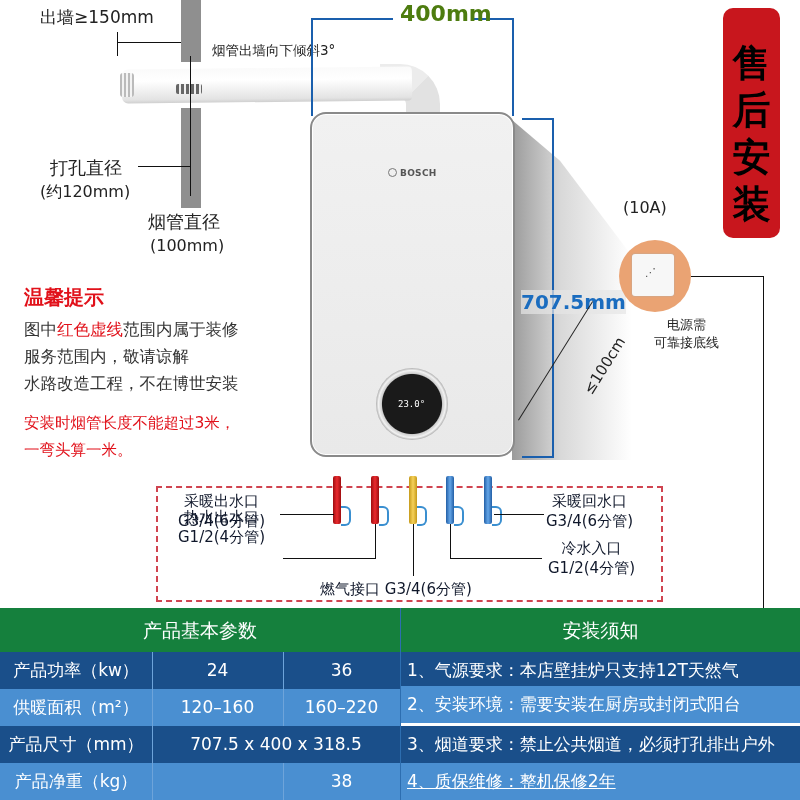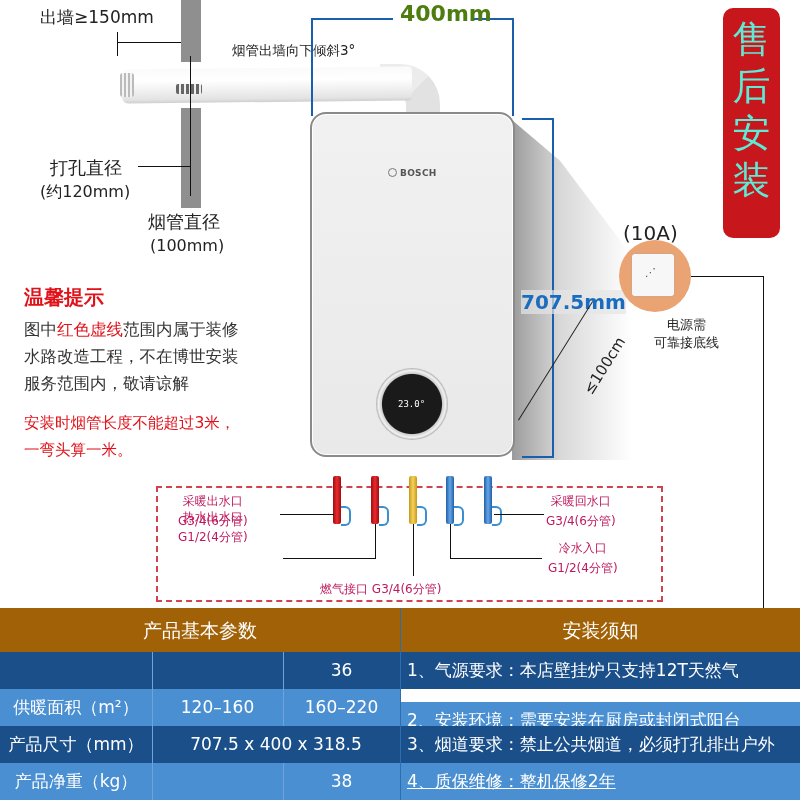--- a/index.html
+++ b/index.html
@@ -8,21 +8,21 @@
   .abs { position: absolute; }
 
   
   .wall-top { left: 181px; top: 0; width: 20px; height: 62px; background: #8f8f8f; }
   .wall-bot { left: 181px; top: 108px; width: 20px; height: 100px; background: #8f8f8f; }
   .wall-line { left: 190px; top: 56px; width: 1px; height: 140px; background: #111; }
 
   .dim-h { height: 1px; background: #111; }
   .dim-v { width: 1px; background: #111; }
 
-  .txt-sm { font-size: 14px; color: #222; white-space: nowrap; margin-left: 20px; }
+  .txt-sm { font-size: 14px; color: #222; white-space: nowrap; }
   .txt-md { font-size: 17px; color: #222; white-space: nowrap; }
 
   
   .pipe { left: 122px; top: 68px; width: 290px; height: 34px; border-radius: 6px 4px 4px 6px;
           background: linear-gradient(#fafafa, #ffffff 35%, #e3e3e3 90%, #cfcfcf); transform: rotate(-0.6deg); }
   .pipe-cap { left: 120px; top: 73px; width: 14px; height: 24px; border-radius: 3px;
               background: repeating-linear-gradient(90deg, #bbb 0 2px, #f3f3f3 2px 4px); }
   .pipe-vent { left: 176px; top: 84px; width: 26px; height: 10px;
                background: repeating-linear-gradient(90deg, #666 0 3px, #eee 3px 5px); border-radius: 2px; }
   .elbow { left: 380px; top: 64px; width: 60px; height: 60px; border-radius: 0 40px 0 0;
@@ -41,49 +41,49 @@
           background: radial-gradient(circle, #1a1a1a 58%, #cfcfcf 60%, #f2f2f2 66%, #9c9c9c 72%); }
   .dial-text { left: 398px; top: 399px; font-family: "DejaVu Sans Mono", monospace; font-size: 9px; color: #fff; }
 
   
   .blue { background: #1a5fad; }
   .dim400 { left: 400px; top: 1px; font-size: 22px; font-weight: bold; color: #4d7c0f; }
   .dim707 { left: 521px; top: 270px; font-size: 20px; font-weight: bold; color: #1a6cbf; background: rgba(230,230,230,0.7); margin-top: 20px; }
 
   
   .tag { left: 723px; top: 8px; width: 57px; height: 230px; border-radius: 10px; background: #c8161d;
-         color: #5eead4; font-size: 38px; font-weight: normal; line-height: 47px; text-align: center; padding-top: 8px; }
+         color: #000000; font-size: 38px; font-weight: bold; line-height: 47px; text-align: center; padding-top: 32px; }
 
   
   .socket-circle { left: 619px; top: 240px; width: 72px; height: 72px; border-radius: 50%; background: #eaa373; }
   .socket-plate { left: 632px; top: 254px; width: 42px; height: 42px; background: #f7f7f7; border-radius: 3px; box-shadow: 0 0 2px #aaa; }
   .socket-holes { left: 645px; top: 266px; font-size: 11px; color: #555; }
-  .label-10a { left: 623px; top: 221px; font-size: 20px; }
+  .label-10a { left: 623px; top: 198px; font-size: 16px; }
   .power-note { left: 654px; top: 316px; font-size: 13px; line-height: 18px; text-align: center; color: #222; }
 
   .diag { left: 518px; top: 420px; width: 140px; height: 1px; background: #222; transform-origin: 0 0; transform: rotate(-58deg); }
   .diag-label { left: 561px; top: 330px; font-size: 15px; transform: rotate(-58deg); transform-origin: 0 0; white-space: nowrap; }
 
   
   .tips-title { left: 24px; top: 284px; font-size: 20px; font-weight: bold; color: #e1111a; }
   .tips-body { left: 24px; top: 316px; font-size: 16.5px; line-height: 27px; color: #333; width: 280px; }
   .tips-body .red { color: #e1111a; }
   .tips-warn { left: 24px; top: 410px; font-size: 15.5px; line-height: 27px; color: #e1111a; font-weight: normal; width: 280px; }
 
   
   .dash-box { left: 156px; top: 486px; width: 507px; height: 116px; border: 2px dashed #d04450; }
   .pipe-v { width: 8px; height: 48px; top: 476px; border-radius: 2px; }
   .pipe-red { background: linear-gradient(90deg, #9e0d10, #ea2a2e 50%, #9e0d10); }
   .pipe-yellow { background: linear-gradient(90deg, #c59a1a, #f6d15a 50%, #c59a1a); }
   .pipe-blue { background: linear-gradient(90deg, #235fa6, #64a6e8 50%, #235fa6); }
   .valve { width: 10px; height: 20px; top: 506px; border: 2px solid #3a8fd0; border-left: none; border-radius: 0 6px 6px 0; }
-  .conn-label { font-size: 12px; line-height: 20px; text-align: center; color: #be185d; white-space: nowrap; }
-
-  
-  .tbl-hdr { top: 608px; height: 44px; background: #a16207; color: #fff; font-size: 19px; text-align: center; line-height: 44px; }
+  .conn-label { font-size: 15px; line-height: 20px; text-align: center; color: #0f172a; white-space: nowrap; }
+
+  
+  .tbl-hdr { top: 608px; height: 44px; background: #15803d; color: #fff; font-size: 19px; text-align: center; line-height: 44px; }
   .row { height: 37px; position: absolute; color: #fff; font-size: 17px; line-height: 37px; }
   .dark { background: #1a4f8a; }
   .light { background: #4a8fd1; }
   .cell { position: absolute; top: 0; height: 100%; text-align: center; white-space: nowrap; }
   .vline { position: absolute; top: 0; width: 1px; height: 100%; background: #6ea4da; }
   .note { padding-left: 6px; text-align: left; }
   .right-wire { left: 763px; top: 276px; width: 1px; height: 334px; background: #111; }
 </style>
 </head>
 <body>
@@ -138,22 +138,22 @@
 </div>
 <div class="abs dim-h" style="left:691px;top:276px;width:73px;"></div>
 <div class="abs right-wire"></div>
 
 <div class="abs diag"></div>
 <div class="abs diag-label" style="left:580px;top:388px;">≤100cm</div>
 
 <div class="abs tips-title">温馨提示</div>
 <div class="abs tips-body">
   <div><span>图中</span><span class="red">红色虚线</span><span>范围内属于装修</span></div>
+  <div>服务范围内，敬请谅解</div>
   <div>水路改造工程，不在博世安装</div>
-  <div>服务范围内，敬请谅解</div>
 </div>
 <div class="abs tips-warn">
   <div>安装时烟管长度不能超过3米，</div>
   <div>一弯头算一米。</div>
 </div>
 
 <div class="abs dash-box"></div>
 <div class="abs pipe-v pipe-red" style="left:333px;"></div>
 <div class="abs pipe-v pipe-red" style="left:371px;"></div>
 <div class="abs pipe-v pipe-yellow" style="left:409px;"></div>
@@ -191,21 +191,23 @@
 <div class="abs conn-label" style="left:548px;top:538px;">
   <div>冷水入口</div>
   <div>G1/2(4分管)</div>
 </div>
 
 <div class="abs tbl-hdr" style="left:0;width:400px;">产品基本参数</div>
 <div class="abs tbl-hdr" style="left:401px;width:399px;">安装须知</div>
 <div class="abs" style="left:400px;top:608px;width:1px;height:192px;background:#2d6eb0;"></div>
 
 <div class="row dark" style="left:0;top:652px;width:400px;">
-  <div class="vline" style="left:152px;"></div>
+  <div class="cell" style="left:0;width:152px;">产品功率（kw）</div>
+  <div class="vline" style="left:152px;"></div>
+  <div class="cell" style="left:152px;width:131px;">24</div>
   <div class="vline" style="left:283px;"></div>
   <div class="cell" style="left:283px;width:117px;">36</div>
 </div>
 <div class="row light" style="left:0;top:689px;width:400px;">
   <div class="cell" style="left:0;width:152px;">供暖面积（m²）</div>
   <div class="vline" style="left:152px;"></div>
   <div class="cell" style="left:152px;width:131px;">120–160</div>
   <div class="vline" style="left:283px;"></div>
   <div class="cell" style="left:283px;width:117px;">160–220</div>
 </div>
@@ -215,15 +217,15 @@
   <div class="cell" style="left:152px;width:248px;">707.5 x 400 x 318.5</div>
 </div>
 <div class="row light" style="left:0;top:763px;width:400px;">
   <div class="cell" style="left:0;width:152px;">产品净重（kg）</div>
   <div class="vline" style="left:152px;"></div>
   <div class="vline" style="left:283px;"></div>
   <div class="cell" style="left:283px;width:117px;">38</div>
 </div>
 
 <div class="row dark note" style="left:401px;top:652px;width:399px;">1、气源要求：本店壁挂炉只支持12T天然气</div>
-<div class="row light note" style="left:401px;top:686px;width:399px;margin-top:16px;">2、安装环境：需要安装在厨房或封闭式阳台</div>
+<div class="row light note" style="left:401px;top:686px;width:399px;">2、安装环境：需要安装在厨房或封闭式阳台</div>
 <div class="row dark note" style="left:401px;top:726px;width:399px;">3、烟道要求：禁止公共烟道，必须打孔排出户外</div>
 <div class="row light note" style="left:401px;top:763px;width:399px;text-decoration:underline;">4、质保维修：整机保修2年</div>
 
 </body></html>

